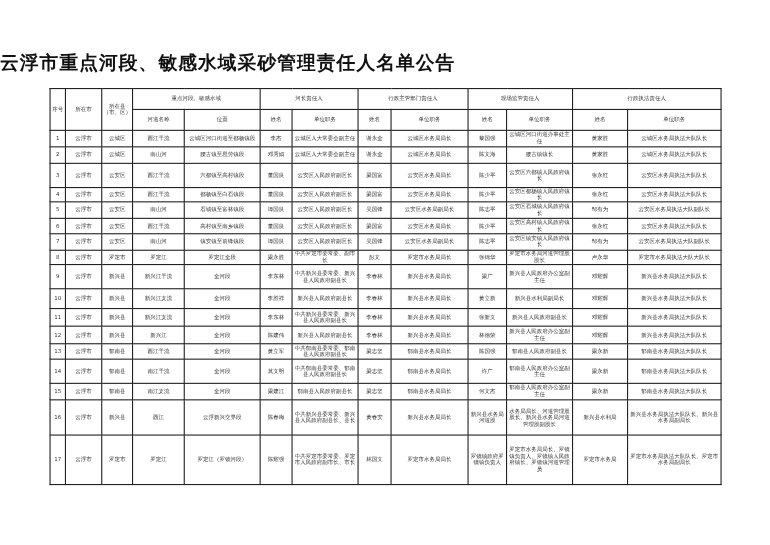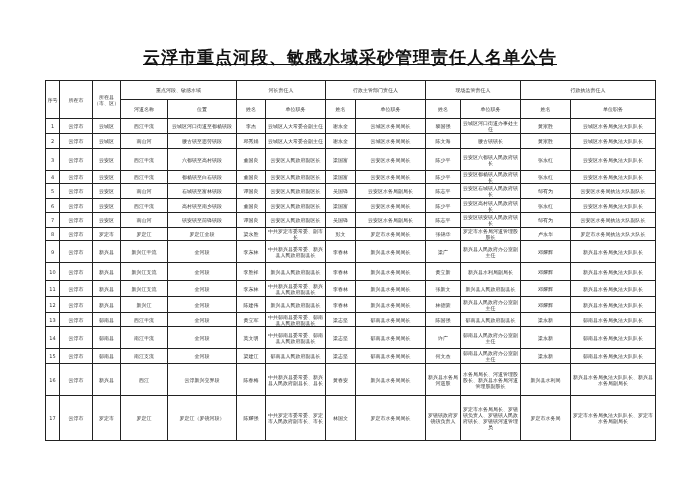--- a/index.html
+++ b/index.html
@@ -1,16 +1,16 @@
 <!DOCTYPE html>
 <html><head>
 <meta charset="utf-8">
 <style>
   body { margin:0; background:#fff; width:700px; height:495px; overflow:hidden; font-family:"DejaVu Sans", sans-serif; }
-  .title { position:absolute; left:0; top:46px; width:700px; text-align:center; font-family:"DejaVu Serif", serif; font-size:17px; font-weight:bold; color:#111; letter-spacing:1px;text-decoration:underline; }
+  .title { position:absolute; left:0; top:46px; width:700px; text-align:left; font-family:"DejaVu Serif", serif; font-size:17px; font-weight:bold; color:#111; letter-spacing:1px; }
   table { position:absolute; left:45px; top:80px; border-collapse:collapse; table-layout:fixed; width:610px; }
   td, th { border:1px solid #222; font-size:5px; line-height:6px; text-align:center; vertical-align:middle; color:#333; padding:0 1px; font-weight:normal; overflow:hidden; }
   th { height:18px; }
   tr.hdr2 th { height:18px; }
 </style>
 </head>
 <body>
 
 <div class="title">云浮市重点河段、敏感水域采砂管理责任人名单公告</div>
 

